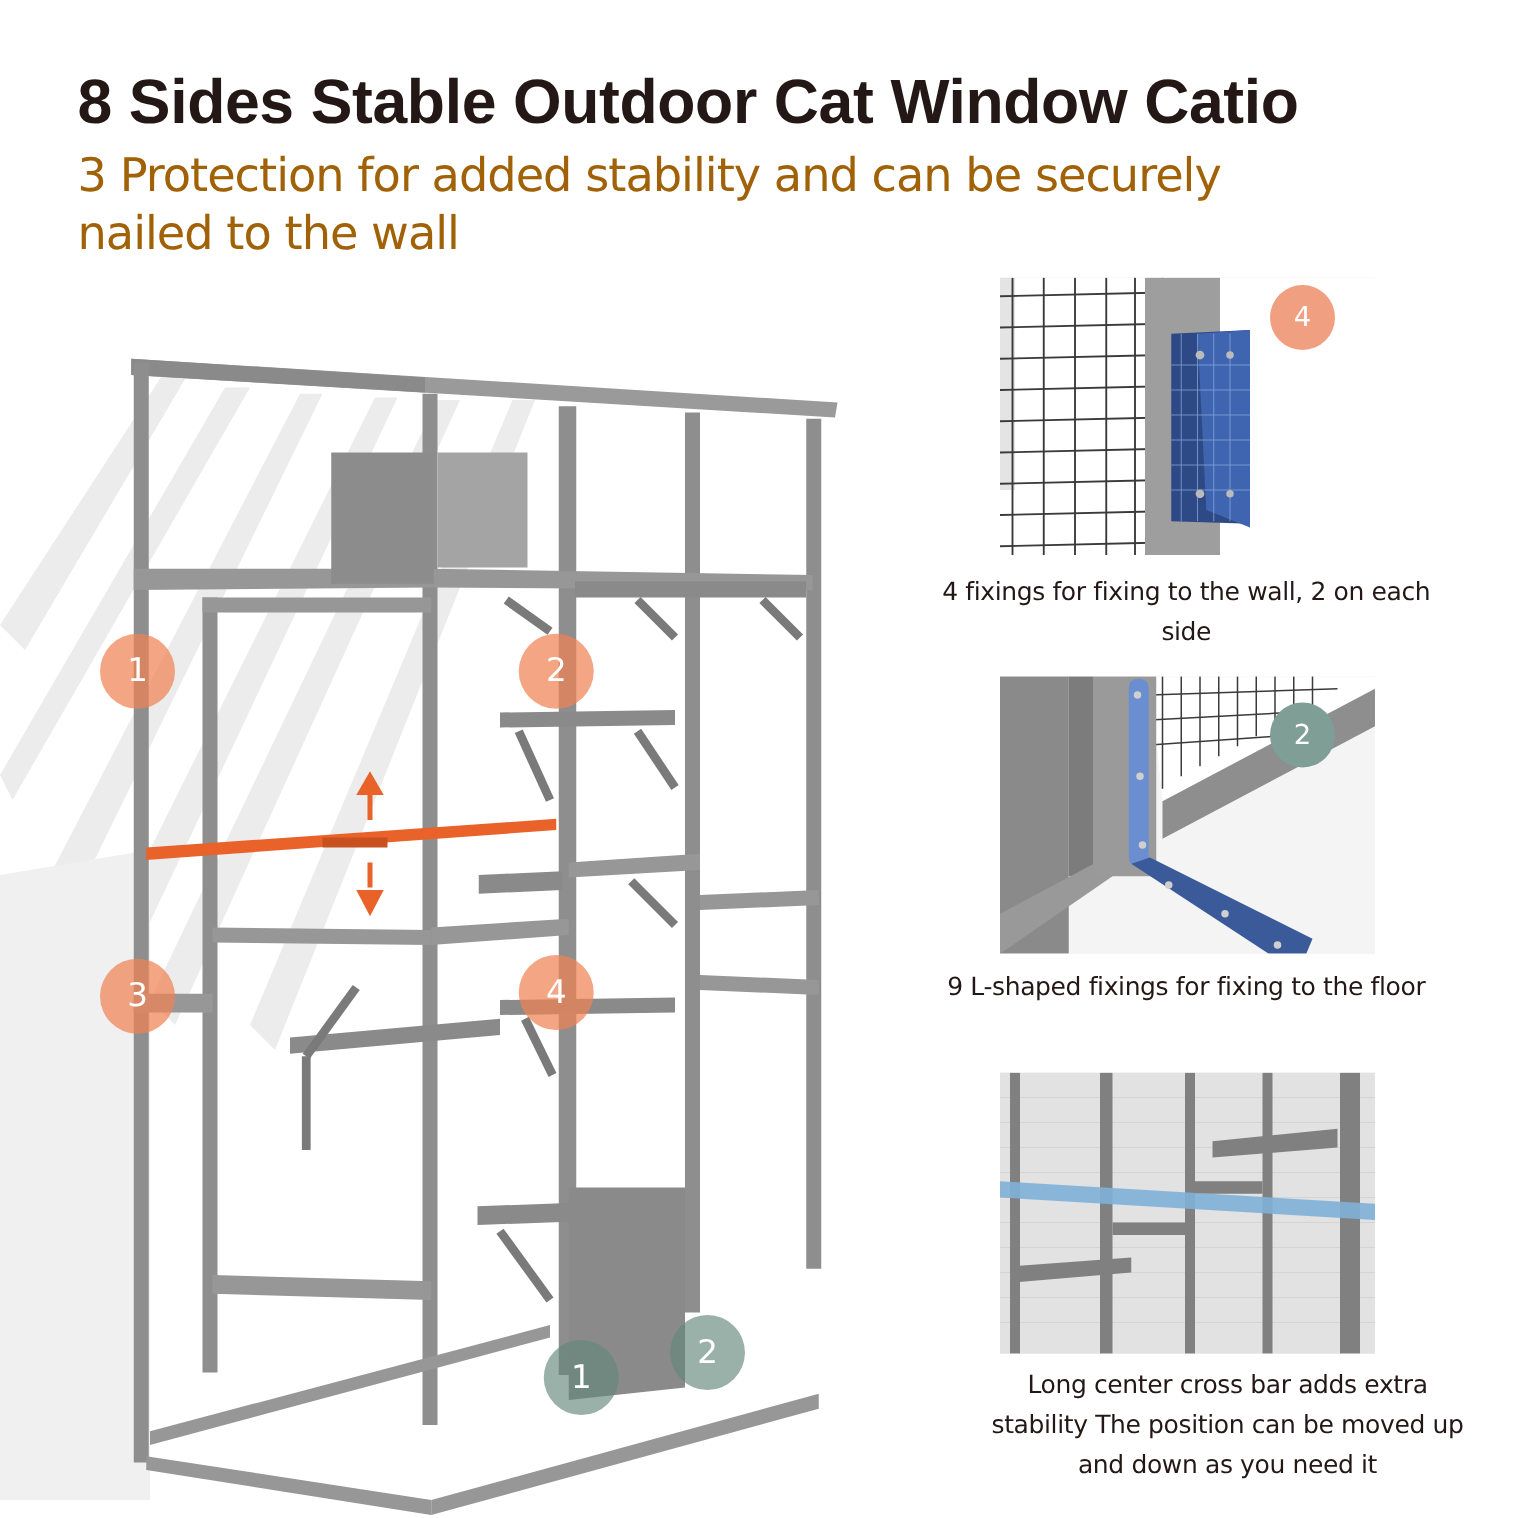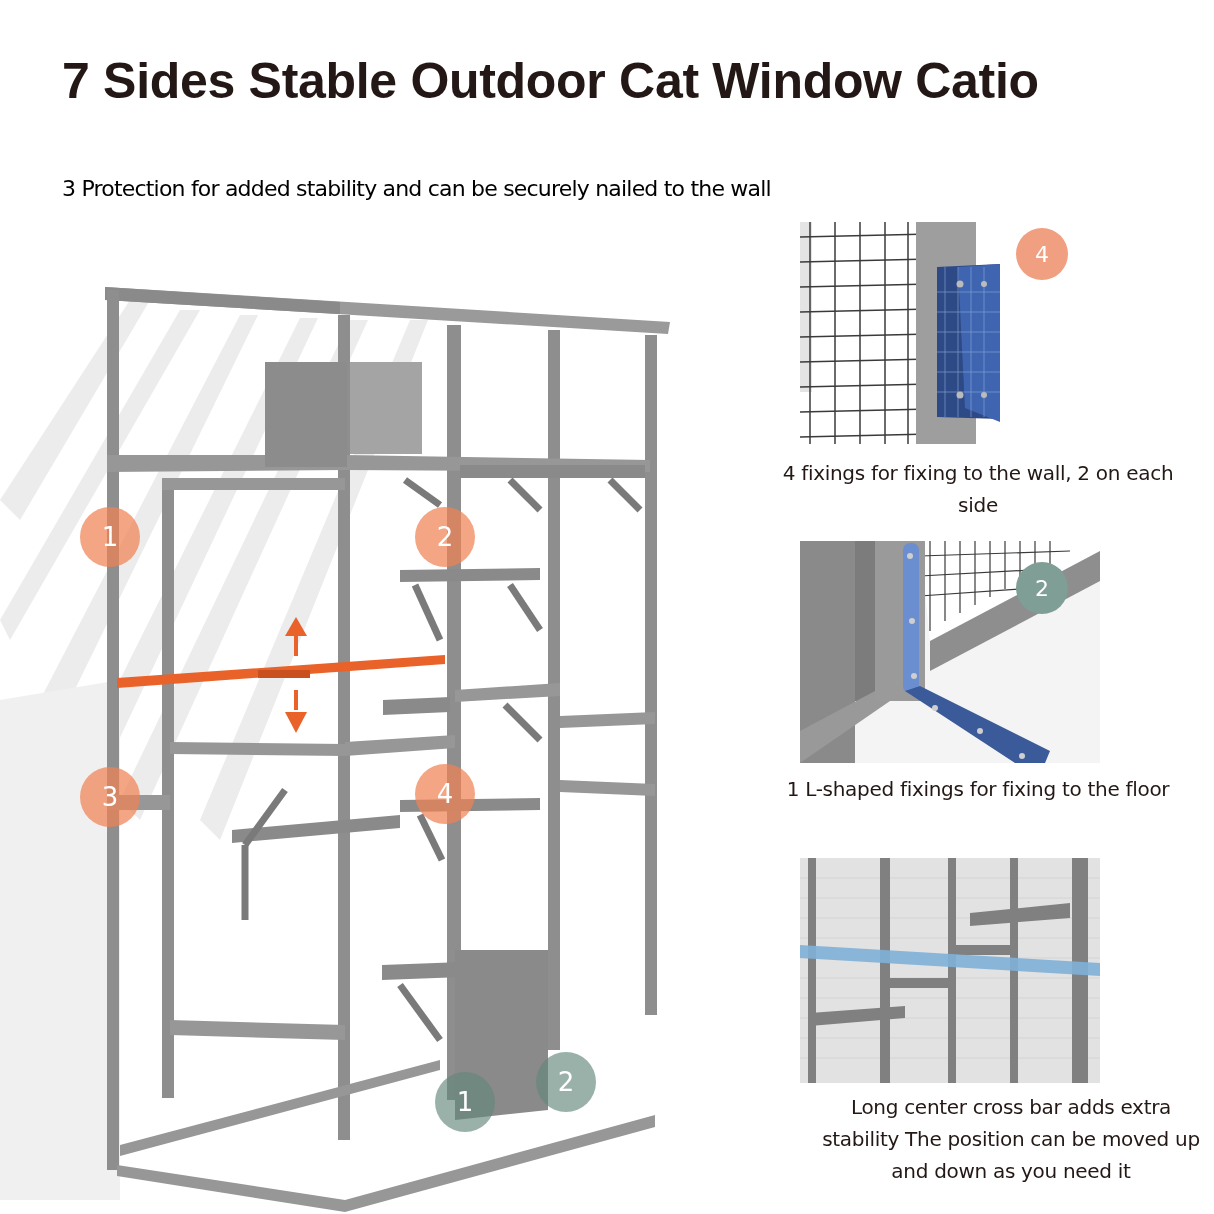--- a/index.html
+++ b/index.html
@@ -1,35 +1,35 @@
 <!DOCTYPE html>
 <html><head>
 <meta charset="utf-8">
 <style>
   html, body { margin: 0; padding: 0; background: #ffffff; }
   body { width: 1214px; height: 1214px; position: relative; overflow: hidden; font-family: "DejaVu Sans", sans-serif; color: #231815; }
   .title { position: absolute; left: 62px; top: 52px; font-family: "Liberation Sans", sans-serif; font-weight: bold; font-size: 50px; letter-spacing: -0.3px; white-space: nowrap; color: #231815; }
-  .subtitle { position: absolute; left: 62px; top: 118px; width: 1000px; font-family: "DejaVu Sans", sans-serif; font-size: 22px; line-height: 46px; color: #000000; letter-spacing: -0.8px; margin-top: 48px; }
+  .subtitle { position: absolute; left: 62px; top: 118px; width: 1000px; font-family: "DejaVu Sans", sans-serif; font-size: 37px; line-height: 46px; color: #a16207; letter-spacing: -0.8px; }
   .main-illus { position: absolute; left: 0; top: 220px; width: 740px; height: 994px; }
   .panel { position: absolute; left: 800px; width: 300px; background: #f2f2f2; overflow: hidden; }
   .p1 { top: 222px; height: 222px; }
   .p2 { top: 541px; height: 222px; }
   .p3 { top: 858px; height: 225px; }
-  .caption { position: absolute; width: 400px; text-align: center; font-family: "DejaVu Sans", sans-serif; font-size: 20px; line-height: 32px; color: #231815; letter-spacing: -0.3px; margin-left: 29px; }
+  .caption { position: absolute; width: 400px; text-align: center; font-family: "DejaVu Sans", sans-serif; font-size: 20px; line-height: 32px; color: #231815; letter-spacing: -0.3px; }
   .badge { position: absolute; width: 60px; height: 60px; border-radius: 50%; color: #fff; font-family: "DejaVu Sans", sans-serif; font-size: 26px; display: flex; align-items: center; justify-content: center; }
   .badge.orange { background: rgba(238, 130, 85, 0.72); }
   .badge.teal { background: rgba(100, 135, 125, 0.65); }
   .badge.solid-orange { background: #f0a080; }
   .badge.solid-teal { background: #7f9e95; }
   svg { display: block; }
 </style>
 </head>
 <body>
 
-<div class="title">7 Sides Stable Outdoor Cat Window Catio</div>
+<div class="title">8 Sides Stable Outdoor Cat Window Catio</div>
 <div class="subtitle">3 Protection for added stability and can be securely nailed to the wall</div>
 
 <div class="main-illus">
   <svg width="740" height="994" viewBox="0 220 740 994">
     <defs>
       <linearGradient id="shadowG" x1="0" y1="0" x2="1" y2="0">
         <stop offset="0" stop-color="#e6e6e6"></stop>
         <stop offset="1" stop-color="#f7f7f7"></stop>
       </linearGradient>
     </defs>
@@ -195,21 +195,21 @@
         <circle cx="110" cy="15" r="3"></circle>
         <circle cx="112" cy="80" r="3"></circle>
         <circle cx="114" cy="135" r="3"></circle>
         <circle cx="135" cy="167" r="3"></circle>
         <circle cx="180" cy="190" r="3"></circle>
         <circle cx="222" cy="215" r="3"></circle>
       </g>
   </svg>
 </div>
 <div class="badge solid-teal" style="left:1016px; top:562px; width:52px; height:52px; font-size:22px;">2</div>
-<div class="caption" style="left:749px; top:773px;">1 L-shaped fixings for fixing to the floor</div>
+<div class="caption" style="left:749px; top:773px;">9 L-shaped fixings for fixing to the floor</div>
 
 <div class="panel p3">
   <svg width="300" height="225">
     <rect width="300" height="225" fill="#ececec"></rect>
     <rect x="0" y="0" width="300" height="225" fill="#e2e2e2"></rect>
     <g stroke="#cfcfcf" stroke-width="0.6">
       <line x1="0" y1="20" x2="300" y2="20"></line>
         <line x1="0" y1="40" x2="300" y2="40"></line>
       <line x1="0" y1="60" x2="300" y2="60"></line>
         <line x1="0" y1="80" x2="300" y2="80"></line>

